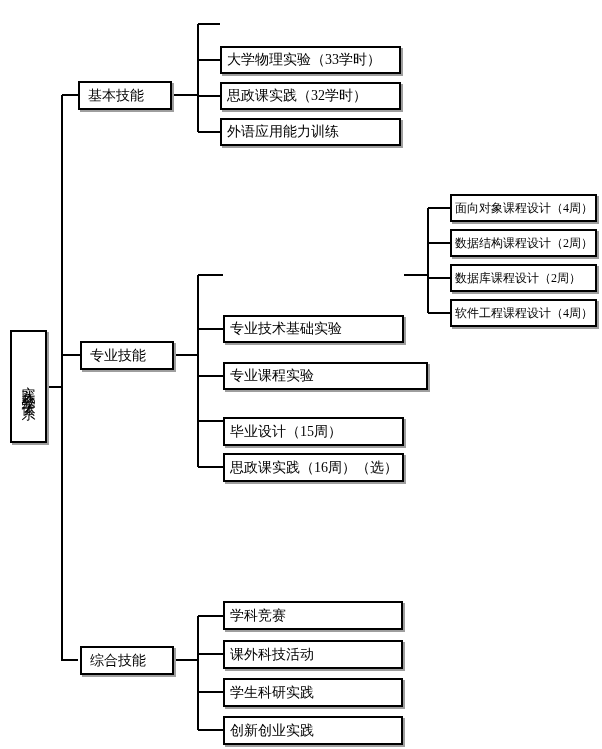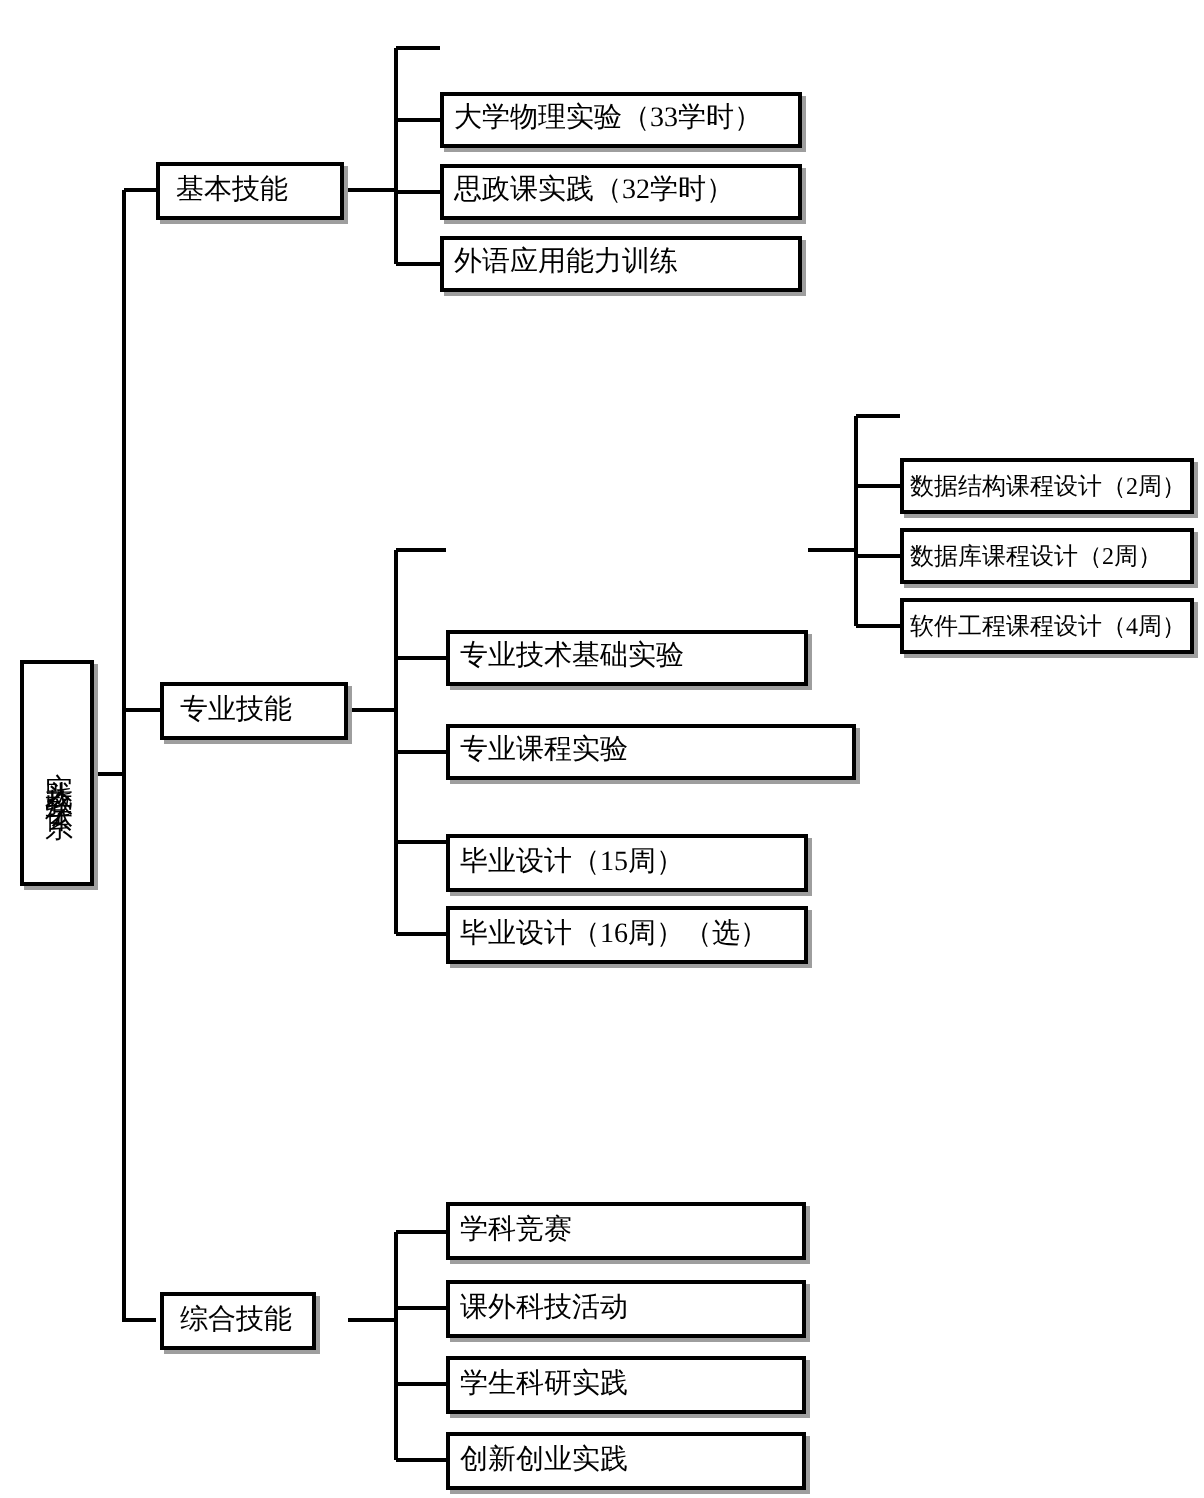--- a/index.html
+++ b/index.html
@@ -68,27 +68,28 @@
   </svg>
 
   <div class="root-node">实践教学体系</div>
 
   <div class="node lvl1" style="left:78px;top:81px;width:94px;height:29px">基本技能</div>
   <div class="node" style="left:220px;top:46px;width:181px;height:28px">大学物理实验（33学时）</div>
   <div class="node" style="left:220px;top:82px;width:181px;height:28px">思政课实践（32学时）</div>
   <div class="node" style="left:220px;top:118px;width:181px;height:28px">外语应用能力训练</div>
 
   <div class="node lvl1" style="left:80px;top:341px;width:94px;height:29px">专业技能</div>
+  <div class="node lvl3" style="left:450px;top:194px;width:147px;height:28px">面向对象课程设计（4周）</div>
   <div class="node lvl3" style="left:450px;top:229px;width:147px;height:28px">数据结构课程设计（2周）</div>
   <div class="node lvl3" style="left:450px;top:264px;width:147px;height:28px">数据库课程设计（2周）</div>
   <div class="node lvl3" style="left:450px;top:299px;width:147px;height:28px">软件工程课程设计（4周）</div>
   <div class="node" style="left:223px;top:315px;width:181px;height:28px">专业技术基础实验</div>
   <div class="node" style="left:223px;top:362px;width:205px;height:28px">专业课程实验</div>
   <div class="node" style="left:223px;top:417px;width:181px;height:29px">毕业设计（15周）</div>
-  <div class="node" style="left:223px;top:453px;width:181px;height:29px">毕业设计（16周）（选）</div>
+  <div class="node" style="left:223px;top:453px;width:181px;height:29px">思政课实践（16周）（选）</div>
 
-  <div class="node lvl1" style="left:80px;top:646px;width:78px;height:29px">综合技能</div>
+  <div class="node lvl1" style="left:80px;top:646px;width:94px;height:29px">综合技能</div>
   <div class="node" style="left:223px;top:601px;width:180px;height:29px">学科竞赛</div>
   <div class="node" style="left:223px;top:640px;width:180px;height:29px">课外科技活动</div>
   <div class="node" style="left:223px;top:716px;width:180px;height:29px">创新创业实践</div>
   <div class="node" style="left:223px;top:678px;width:180px;height:29px">学生科研实践</div>
 
 </div>
 
 </body></html>

